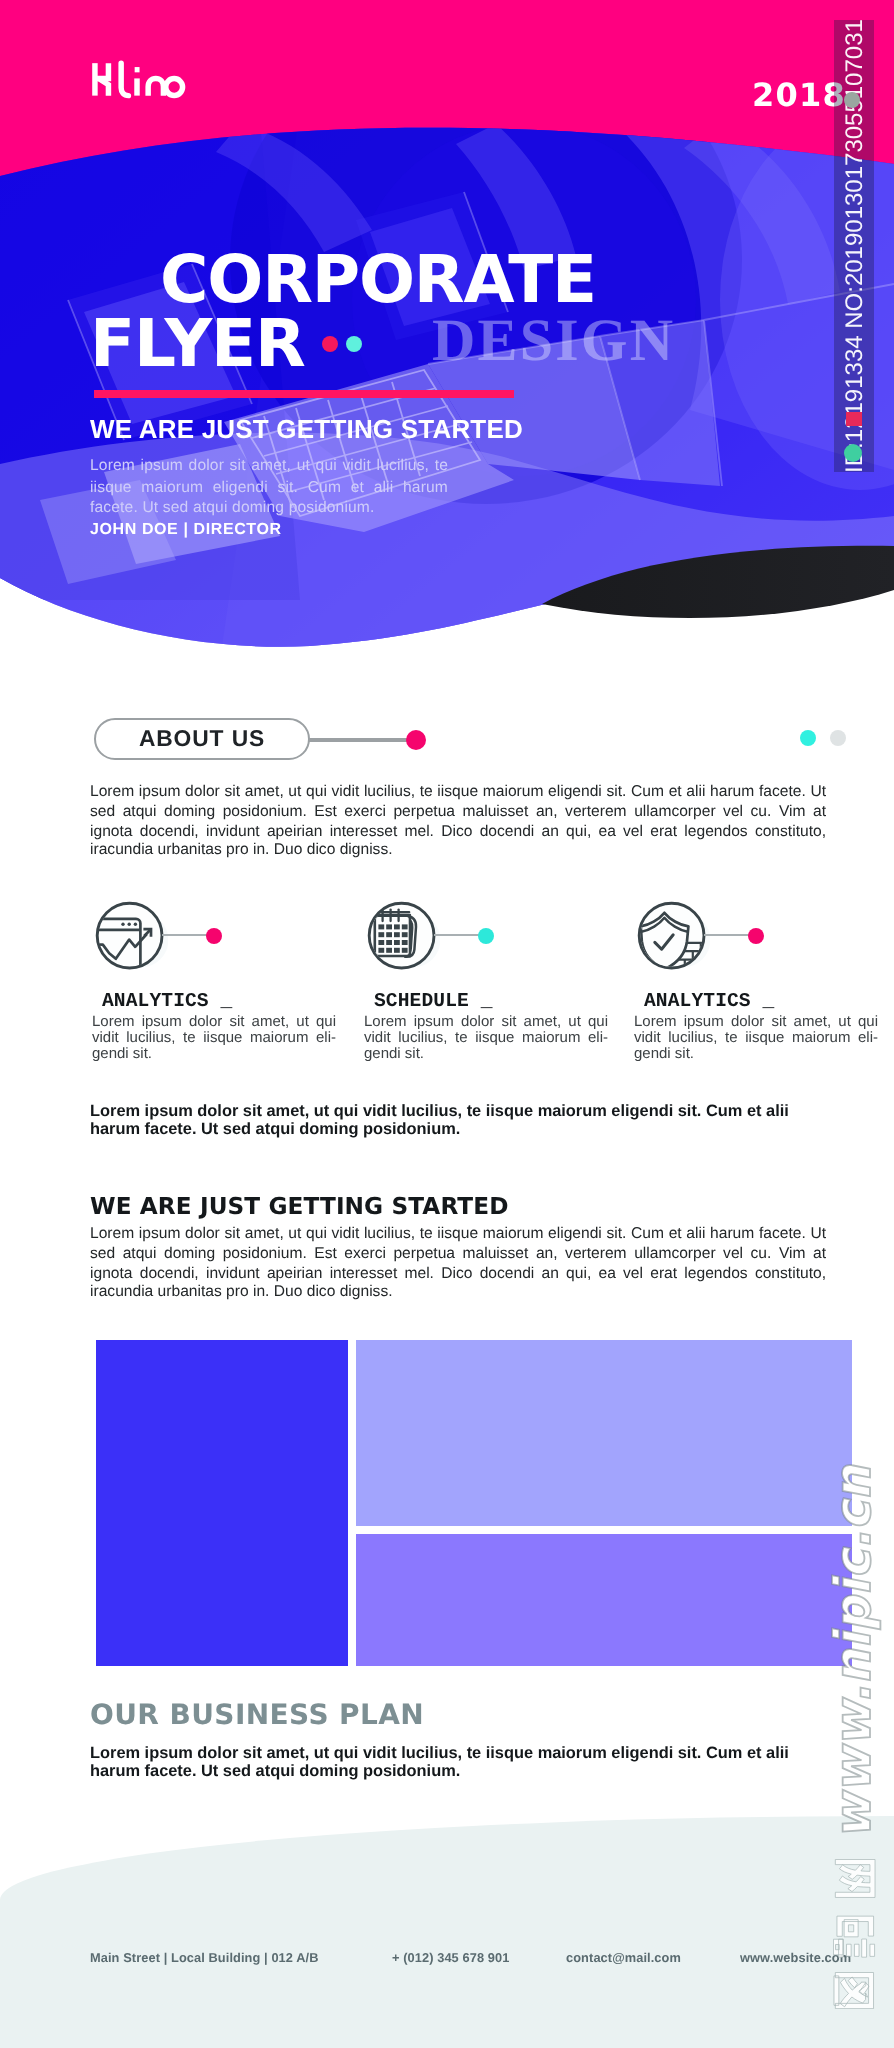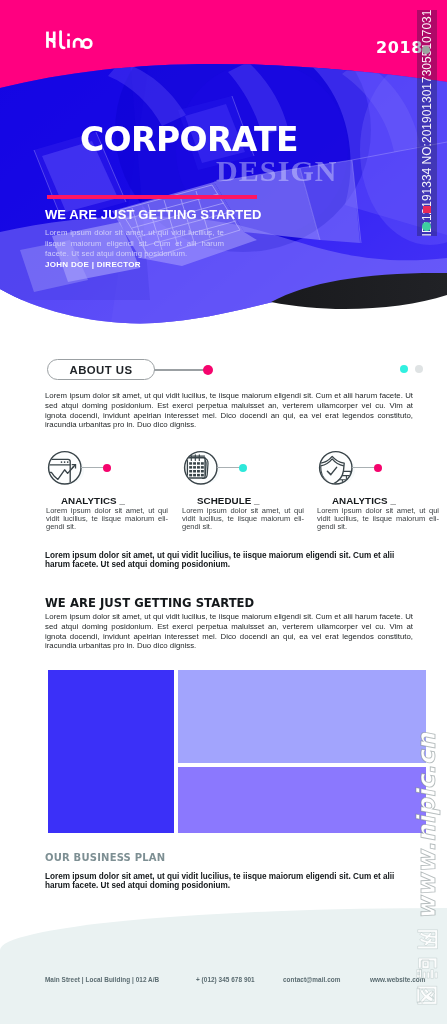--- a/index.html
+++ b/index.html
@@ -56,22 +56,22 @@
   .features{position:absolute;left:0;top:0;width:447px;}
   .feat{position:absolute;top:0;width:140px;}
   .f1{left:45px;} .f2{left:181px;} .f3{left:316px;}
   .feat-icon-wrap{position:absolute;left:1px;top:450px;width:38px;height:38px;}
   .feat-icon{display:block;width:38px;height:38px;}
   .feat-line{position:absolute;left:36px;top:467px;width:26px;height:1.3px;background:#a9b0b3;}
   .feat-dot{position:absolute;left:58px;top:463.7px;width:8px;height:8px;border-radius:50%;}
   .f1 .feat-dot{background:#f5046d;}
   .f2 .feat-dot{background:#2de8da;}
   .f3 .feat-dot{background:#f5046d;}
-  .feat-title{position:absolute;left:16px;top:496px;color:#14181b;font-size:9.8px;font-weight:800;
-     letter-spacing:.05px;font-family:Liberation Sans, sans-serif;line-height:10px;}
+  .feat-title{position:absolute;left:6px;top:496px;color:#14181b;font-size:9.8px;font-weight:800;
+     letter-spacing:.05px;font-family:Liberation Mono, monospace;line-height:10px;}
   .feat-body{position:absolute;left:1px;top:507px;width:122px;margin:0;color:#3c4144;
      font-size:7.5px;line-height:7.8px;text-align:justify;hyphens:auto;-webkit-hyphens:auto;}
 
   
   .highlight{position:absolute;left:45px;top:551px;width:368px;margin:0;color:#14181b;
      font-size:8.2px;line-height:9.1px;font-weight:700;text-align:left;}
   .sec2{position:absolute;left:0;top:0;width:447px;}
   .sec2-h{position:absolute;left:45px;top:597px;margin:0;color:#14181b;font-size:11.6px;
      font-weight:800;letter-spacing:.05px;font-family:"DejaVu Sans",sans-serif;line-height:12px;}
   .sec2-body{position:absolute;left:45px;top:612px;width:368px;margin:0;color:#232729;
@@ -79,21 +79,21 @@
 
   
   .gallery{position:absolute;left:48px;top:670px;width:378px;height:163px;}
   .tile{position:absolute;}
   .tile1{left:0;top:0;width:126px;height:163px;background:#3b30f8;}
   .tile2{left:130px;top:0;width:248px;height:93px;background:#a2a4fd;}
   .tile3{left:130px;top:97px;width:248px;height:66px;background:#8b78fe;}
 
   
   .plan{position:absolute;left:0;top:0;width:447px;}
-  .plan-h{position:absolute;left:45px;top:852px;margin:0;color:#7d8f93;font-size:10px;
+  .plan-h{position:absolute;left:45px;top:852px;margin:0;color:#7d8f93;font-size:14px;
      font-weight:800;letter-spacing:.2px;font-family:"DejaVu Sans",sans-serif;line-height:12px;}
   .plan-body{position:absolute;left:45px;top:872px;width:368px;margin:0;color:#14181b;
      font-size:8.2px;line-height:9.1px;font-weight:700;}
 
   
   .foot-wave{position:absolute;left:0;top:908px;width:447px;height:116px;background:#eaf2f2;
      border-radius:100% 0 0 0 / 42px 0 0 0;}
   .footer{position:absolute;left:0;top:976px;width:447px;}
   .f-item{position:absolute;color:#5a6b70;font-size:6.4px;font-weight:700;letter-spacing:.05px;}
   .f-addr{left:45px;}
@@ -197,20 +197,25 @@
         </g>
       </g>
       <path d="M271,302 C310,281 370,272 447,273 L447,295 C400,310 330,314 271,302 Z" fill="url(#blackLens)"></path>
     </svg>
     <div class="hero-content">
       <div class="ghost">
         <div class="ghost2">DESIGN</div>
       </div>
       <h1 class="hero-title">
         <span class="t1">CORPORATE</span>
+        <span class="t2row">
+          <span class="t2">FLYER</span>
+          <span class="dot dot-pink"></span>
+          <span class="dot dot-cyan"></span>
+        </span>
       </h1>
       <div class="hero-rule"></div>
       <div class="hero-sub">WE ARE JUST GETTING STARTED</div>
       <p class="hero-body">Lorem ipsum dolor sit amet, ut qui vidit lucilius, te iisque maiorum eligendi sit. Cum et alii harum facete. Ut sed atqui doming posidonium.</p>
       <div class="hero-sig">JOHN DOE | DIRECTOR</div>
     </div>
     <div class="brand-logo">
       <svg class="logo-svg" viewBox="0 0 46 19" aria-hidden="true">
         <g fill="none" stroke="#ffffff" stroke-width="2.8" stroke-linecap="butt" stroke-linejoin="miter">
 

